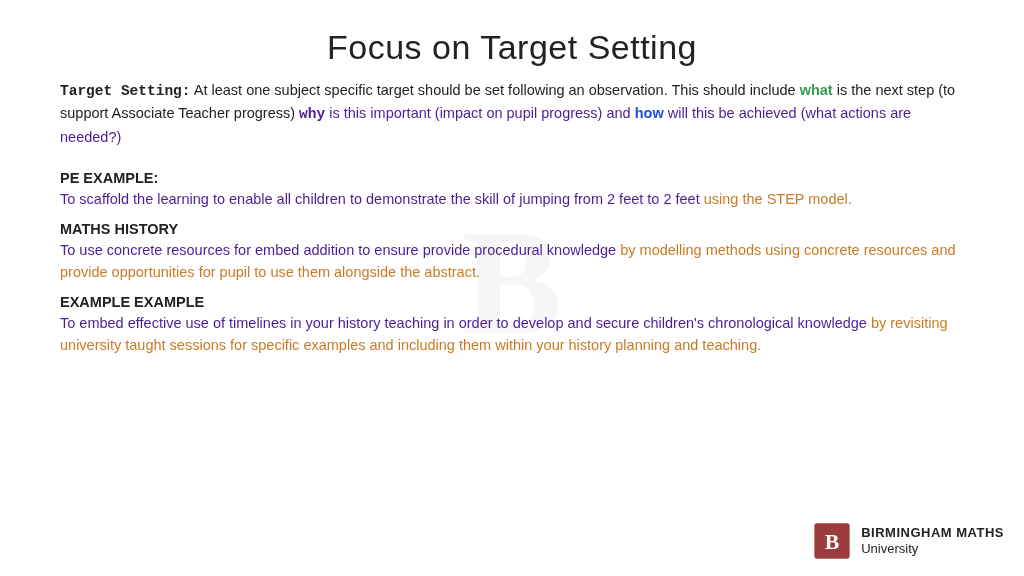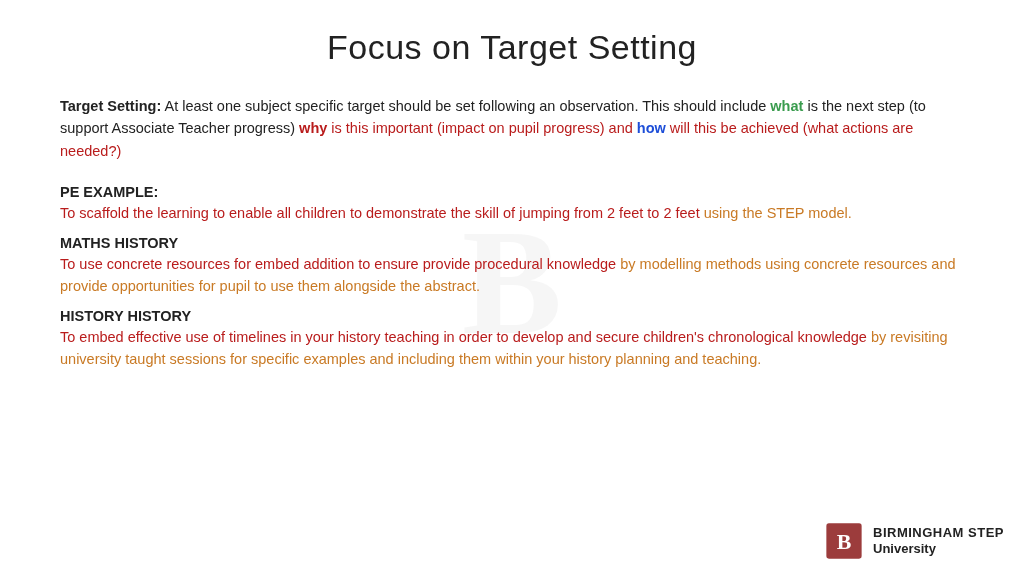--- a/index.html
+++ b/index.html
@@ -28,35 +28,35 @@
       position: relative;
       z-index: 1;
       padding: 28px 60px 20px 60px;
     }
 
     .page-title {
       text-align: center;
       font-size: 34px;
       font-weight: 300;
       color: #222;
-      margin-bottom: 28px;
+      margin-bottom: 12px;
       letter-spacing: 0.5px;
     }
 
     .body-text {
       font-size: 14.5px;
       color: #222;
       line-height: 1.55;
       margin-bottom: 22px;
     }
 
-    .bold { font-weight: bold; }
+    .bold { font-weight: bold; font-family: Liberation Mono, monospace; }
 
     .green { color: #3a9c4e; font-weight: bold; margin-top: 28px; }
-    .teal { color: #b91c1c; }
+    .teal { color: #4c1d95; }
     .orange { color: #1d4ed8; font-weight: bold; }
     .orange-light { color: #c97a25; }
 
     .section-heading {
       font-weight: bold;
       font-size: 14.5px;
       color: #222;
       margin-top: 10px;
       margin-bottom: 2px;
     }
@@ -89,21 +89,21 @@
 
     .logo-text .bcu-line1 {
       font-size: 13px;
       font-weight: bold;
       color: #222;
       letter-spacing: 0.5px;
     }
 
     .logo-text .bcu-line2 {
       font-size: 13px;
-      font-weight: bold;
+      font-weight: normal;
       color: #222;
     }
   </style>
 </head>
 <body>
 
 <svg class="watermark" viewBox="0 0 200 200" xmlns="http://www.w3.org/2000/svg">
   <text x="100" y="130" text-anchor="middle" font-size="100" font-weight="bold" fill="#888" font-family="serif">B</text>
 </svg>
 
@@ -118,30 +118,30 @@
   <div class="section-heading">PE EXAMPLE:</div>
   <div class="example-block">
     <span class="teal">To scaffold the learning to enable all children to demonstrate the skill of jumping from 2 feet to 2 feet</span><span class="orange-light"> using the STEP model.</span>
   </div>
 
   <div class="section-heading">MATHS HISTORY</div>
   <div class="example-block">
     <span class="teal">To use concrete resources for embed addition</span><span class="teal"> to ensure provide procedural knowledge</span><span class="orange-light"> by modelling methods using concrete resources and provide opportunities for pupil to use them alongside the abstract.</span>
   </div>
 
-  <div class="section-heading">HISTORY HISTORY</div>
+  <div class="section-heading">EXAMPLE EXAMPLE</div>
   <div class="example-block">
     <span class="teal">To embed effective use of timelines in your history teaching</span><span class="teal"> in order to develop and secure children's chronological knowledge</span><span class="orange-light"> by revisiting university taught sessions for specific examples and including them within your history planning and teaching.</span>
   </div>
 
 </div>
 
 <div class="logo-area">
   <svg class="logo-icon" viewBox="0 0 50 50" xmlns="http://www.w3.org/2000/svg">
 
     <rect x="4" y="4" width="42" height="42" rx="3" fill="#8B1A1A" opacity="0.85"></rect>
     <text x="25" y="34" text-anchor="middle" font-size="26" font-weight="bold" fill="white" font-family="serif">B</text>
   </svg>
   <div class="logo-text">
-    <span class="bcu-line1">BIRMINGHAM STEP</span>
+    <span class="bcu-line1">BIRMINGHAM MATHS</span>
     <span class="bcu-line2">University</span>
   </div>
 </div>
 
 </body></html>

